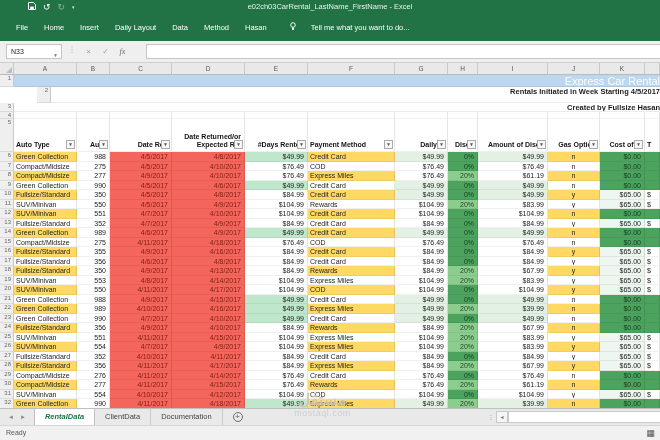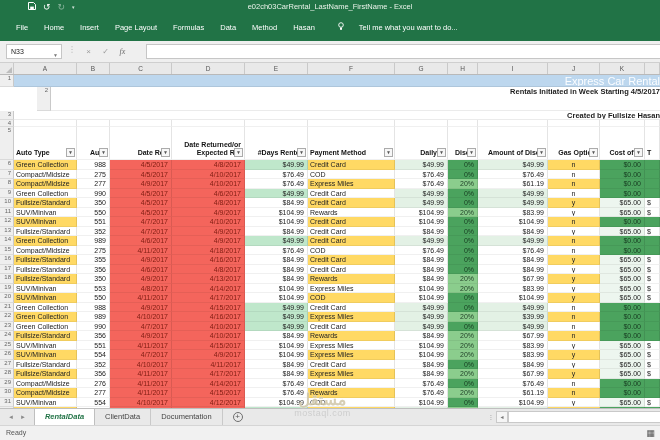--- a/index.html
+++ b/index.html
@@ -35,21 +35,21 @@
   .corner{width:14px;border-right:1px solid #C9C9C9;position:relative;background:#E9E9E9;}
   .corner i{position:absolute;right:1px;bottom:1px;width:0;height:0;border-left:6px solid transparent;border-bottom:6px solid #BDBDBD;}
   .colletter{border-right:1px solid #C9C9C9;font-size:6.5px;color:#555;text-align:center;line-height:12px;overflow:hidden;}
   .row{display:flex;overflow:hidden;}
   .gut{width:14px;background:#EFEFEF;border-right:1px solid #C9C9C9;border-bottom:1px solid #DADADA;
        font-size:6px;color:#666;text-align:right;padding-right:2px;overflow:hidden;}
   .c{border-right:1px solid rgba(0,0,0,0.10);border-bottom:1px solid rgba(0,0,0,0.06);
      font-size:7px;color:#222;overflow:hidden;white-space:nowrap;}
   .merge{flex:1;border-bottom:1px solid rgba(0,0,0,0.08);text-align:right;overflow:hidden;white-space:nowrap;}
   .r1{height:12px;}.r1 .merge{background:#BDD7EE;color:#FBFDFF;font-size:11px;line-height:12px;}
-  .r2{height:24px;margin-left:37px;}.r3{height:9px;}
+  .r2{height:16px;margin-left:37px;}.r3{height:9px;}
   .r2 .merge,.r3 .merge{font-size:7.5px;font-weight:bold;color:#1d1d1d;line-height:9px;}
   .r4{height:7px;}
   .r5{height:33px;}
   .hcell{position:relative;font-weight:bold;font-size:7px;color:#141414;background:#fff;
          display:flex;align-items:flex-end;padding:1px 11px 2px 2px;white-space:pre-line;line-height:8px;}
   .hcell.al{justify-content:flex-start;text-align:left;}
   .hcell.ar{justify-content:flex-end;text-align:right;}
   .dd{position:absolute;right:1px;bottom:2px;width:9px;height:9px;background:#F7F7F7;border:1px solid #ABABAB;
       font-size:5px;line-height:7px;text-align:center;color:#555;}
   .drow{height:9.5px;}
@@ -107,22 +107,21 @@
       <span class="uic dim">↻</span>
       <span class="uic caret">▾</span>
     </div>
     <div class="tb-title">e02ch03CarRental_LastName_FirstName - Excel</div>
   </div>
 
   <div class="ribbon">
     <span class="rtab">File</span>
     <span class="rtab">Home</span>
     <span class="rtab">Insert</span>
-    <span class="rtab">Page Layout</span>
-    <span class="rtab">Formulas</span>
+    <span class="rtab">Daily Layout</span>
     <span class="rtab">Data</span>
     <span class="rtab">Method</span>
     <span class="rtab">Hasan</span>
     <span class="tellme">
       <span>
         <svg width="8" height="9" viewBox="0 0 8 9">
             <circle cx="4" cy="3" r="2.3" fill="none" stroke="#fff" stroke-width="0.9"></circle>
             <rect x="3" y="5.6" width="2" height="2.2" fill="#fff"></rect>
           </svg>
       </span>

